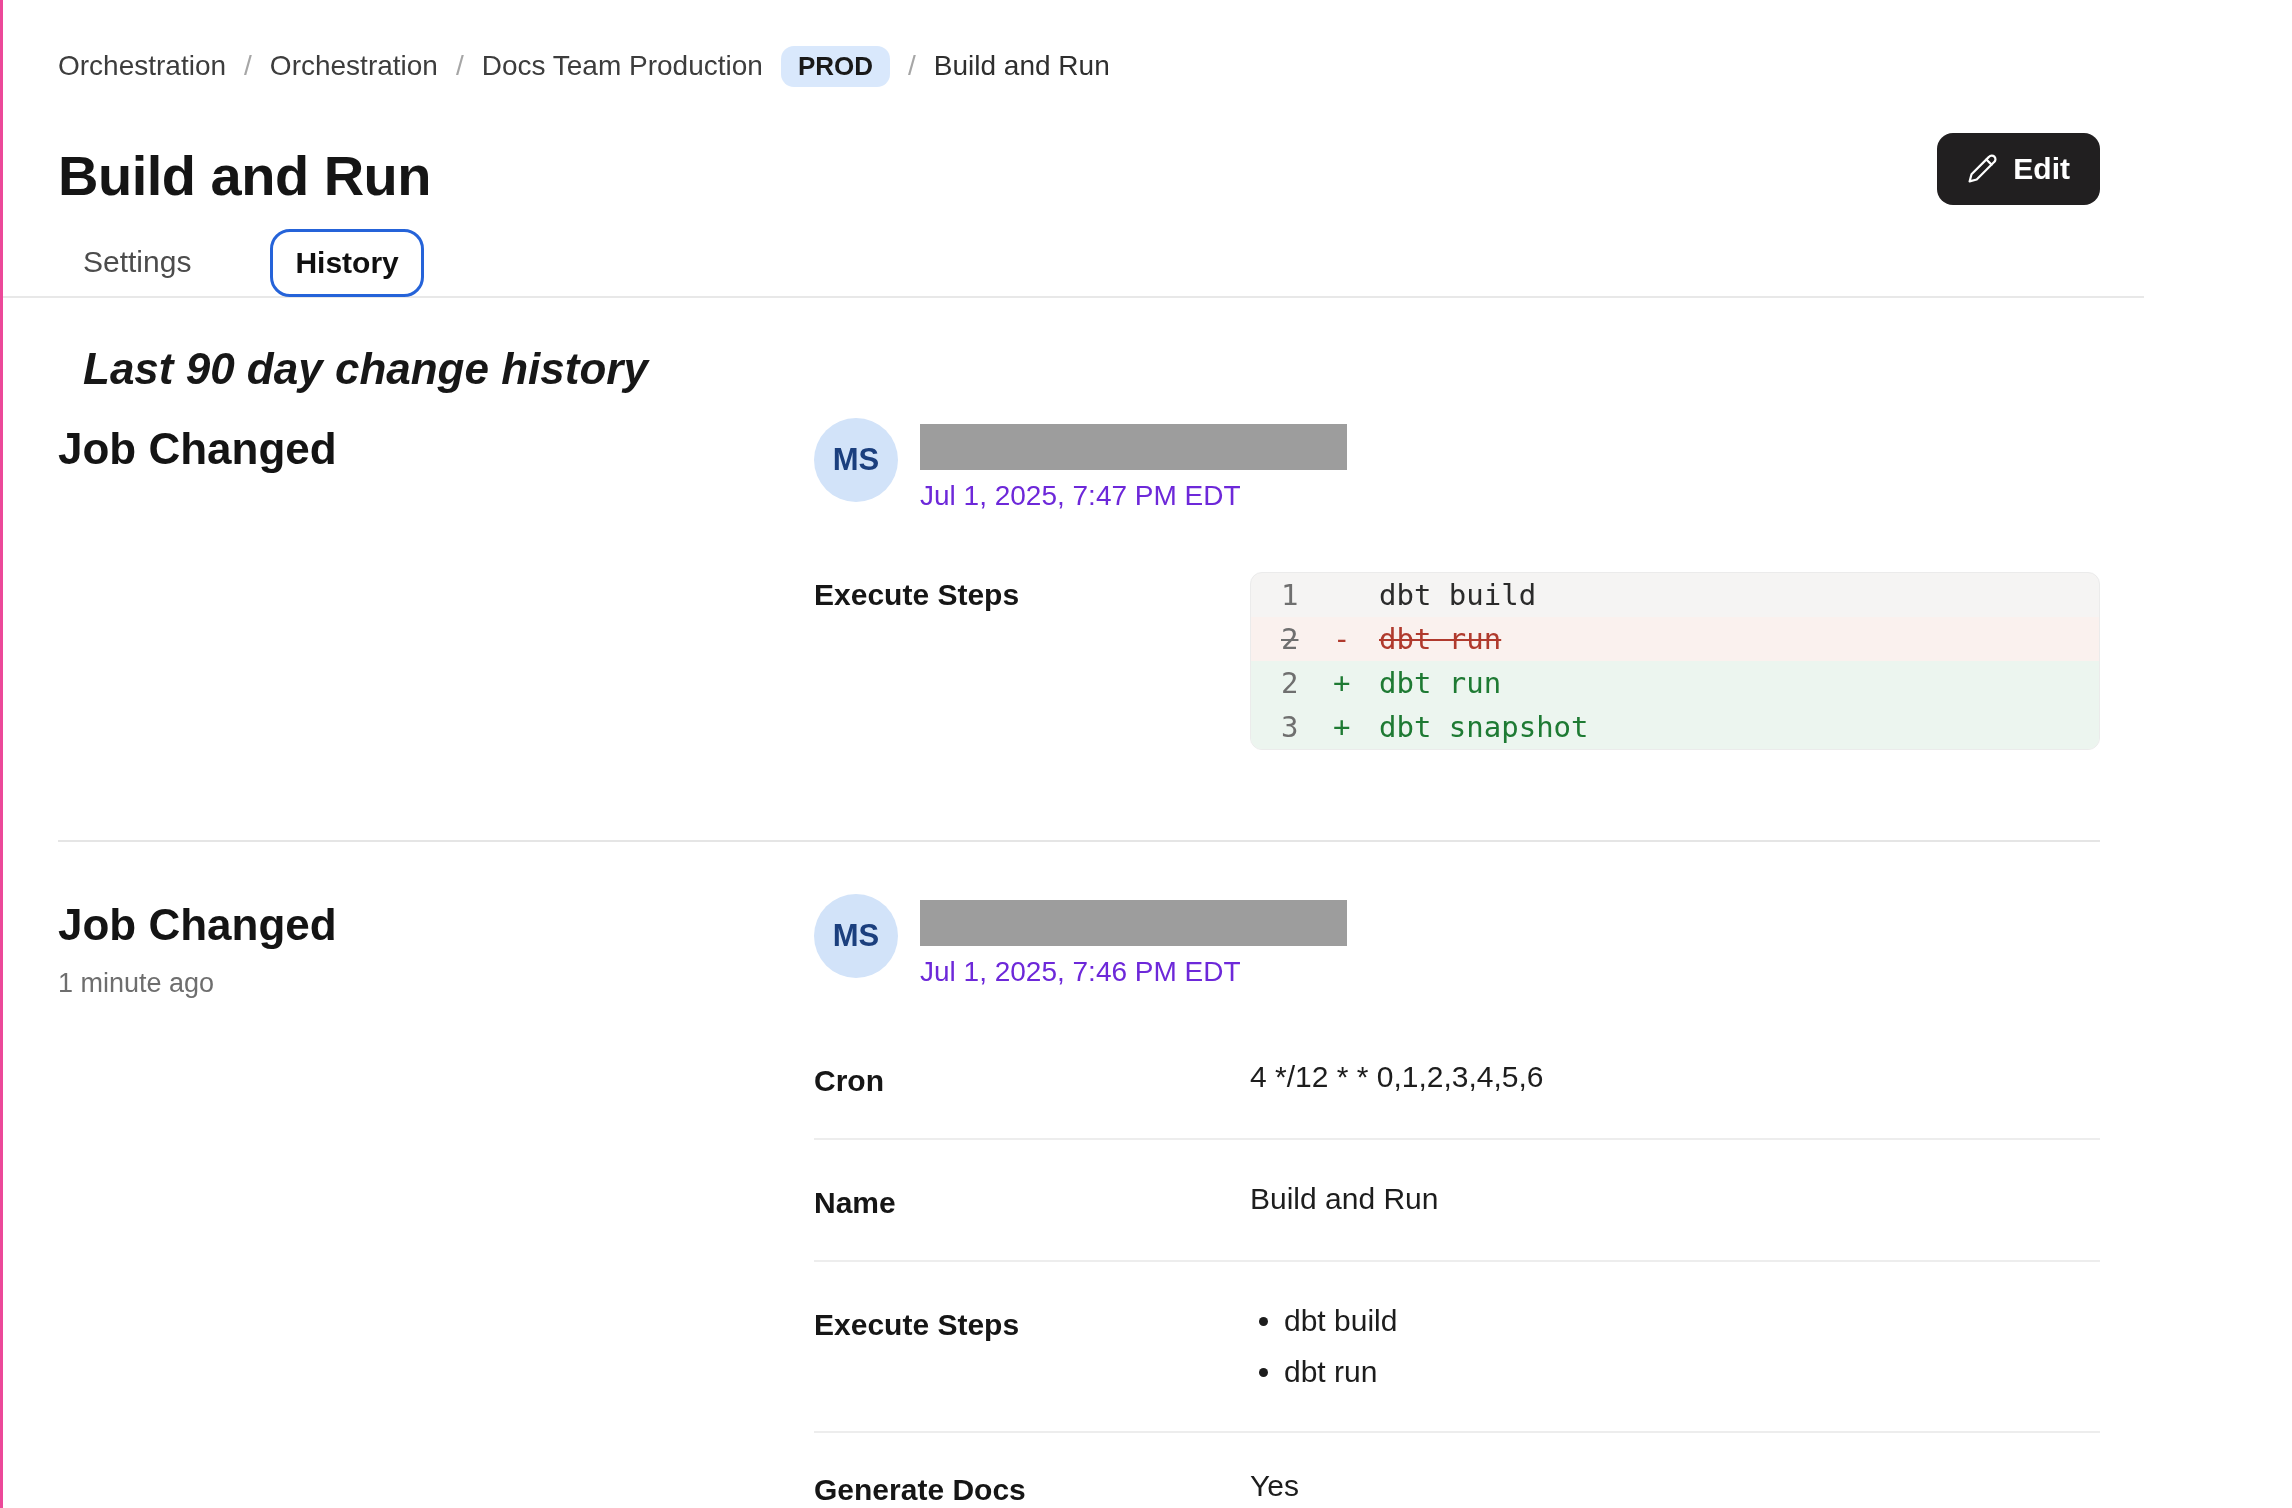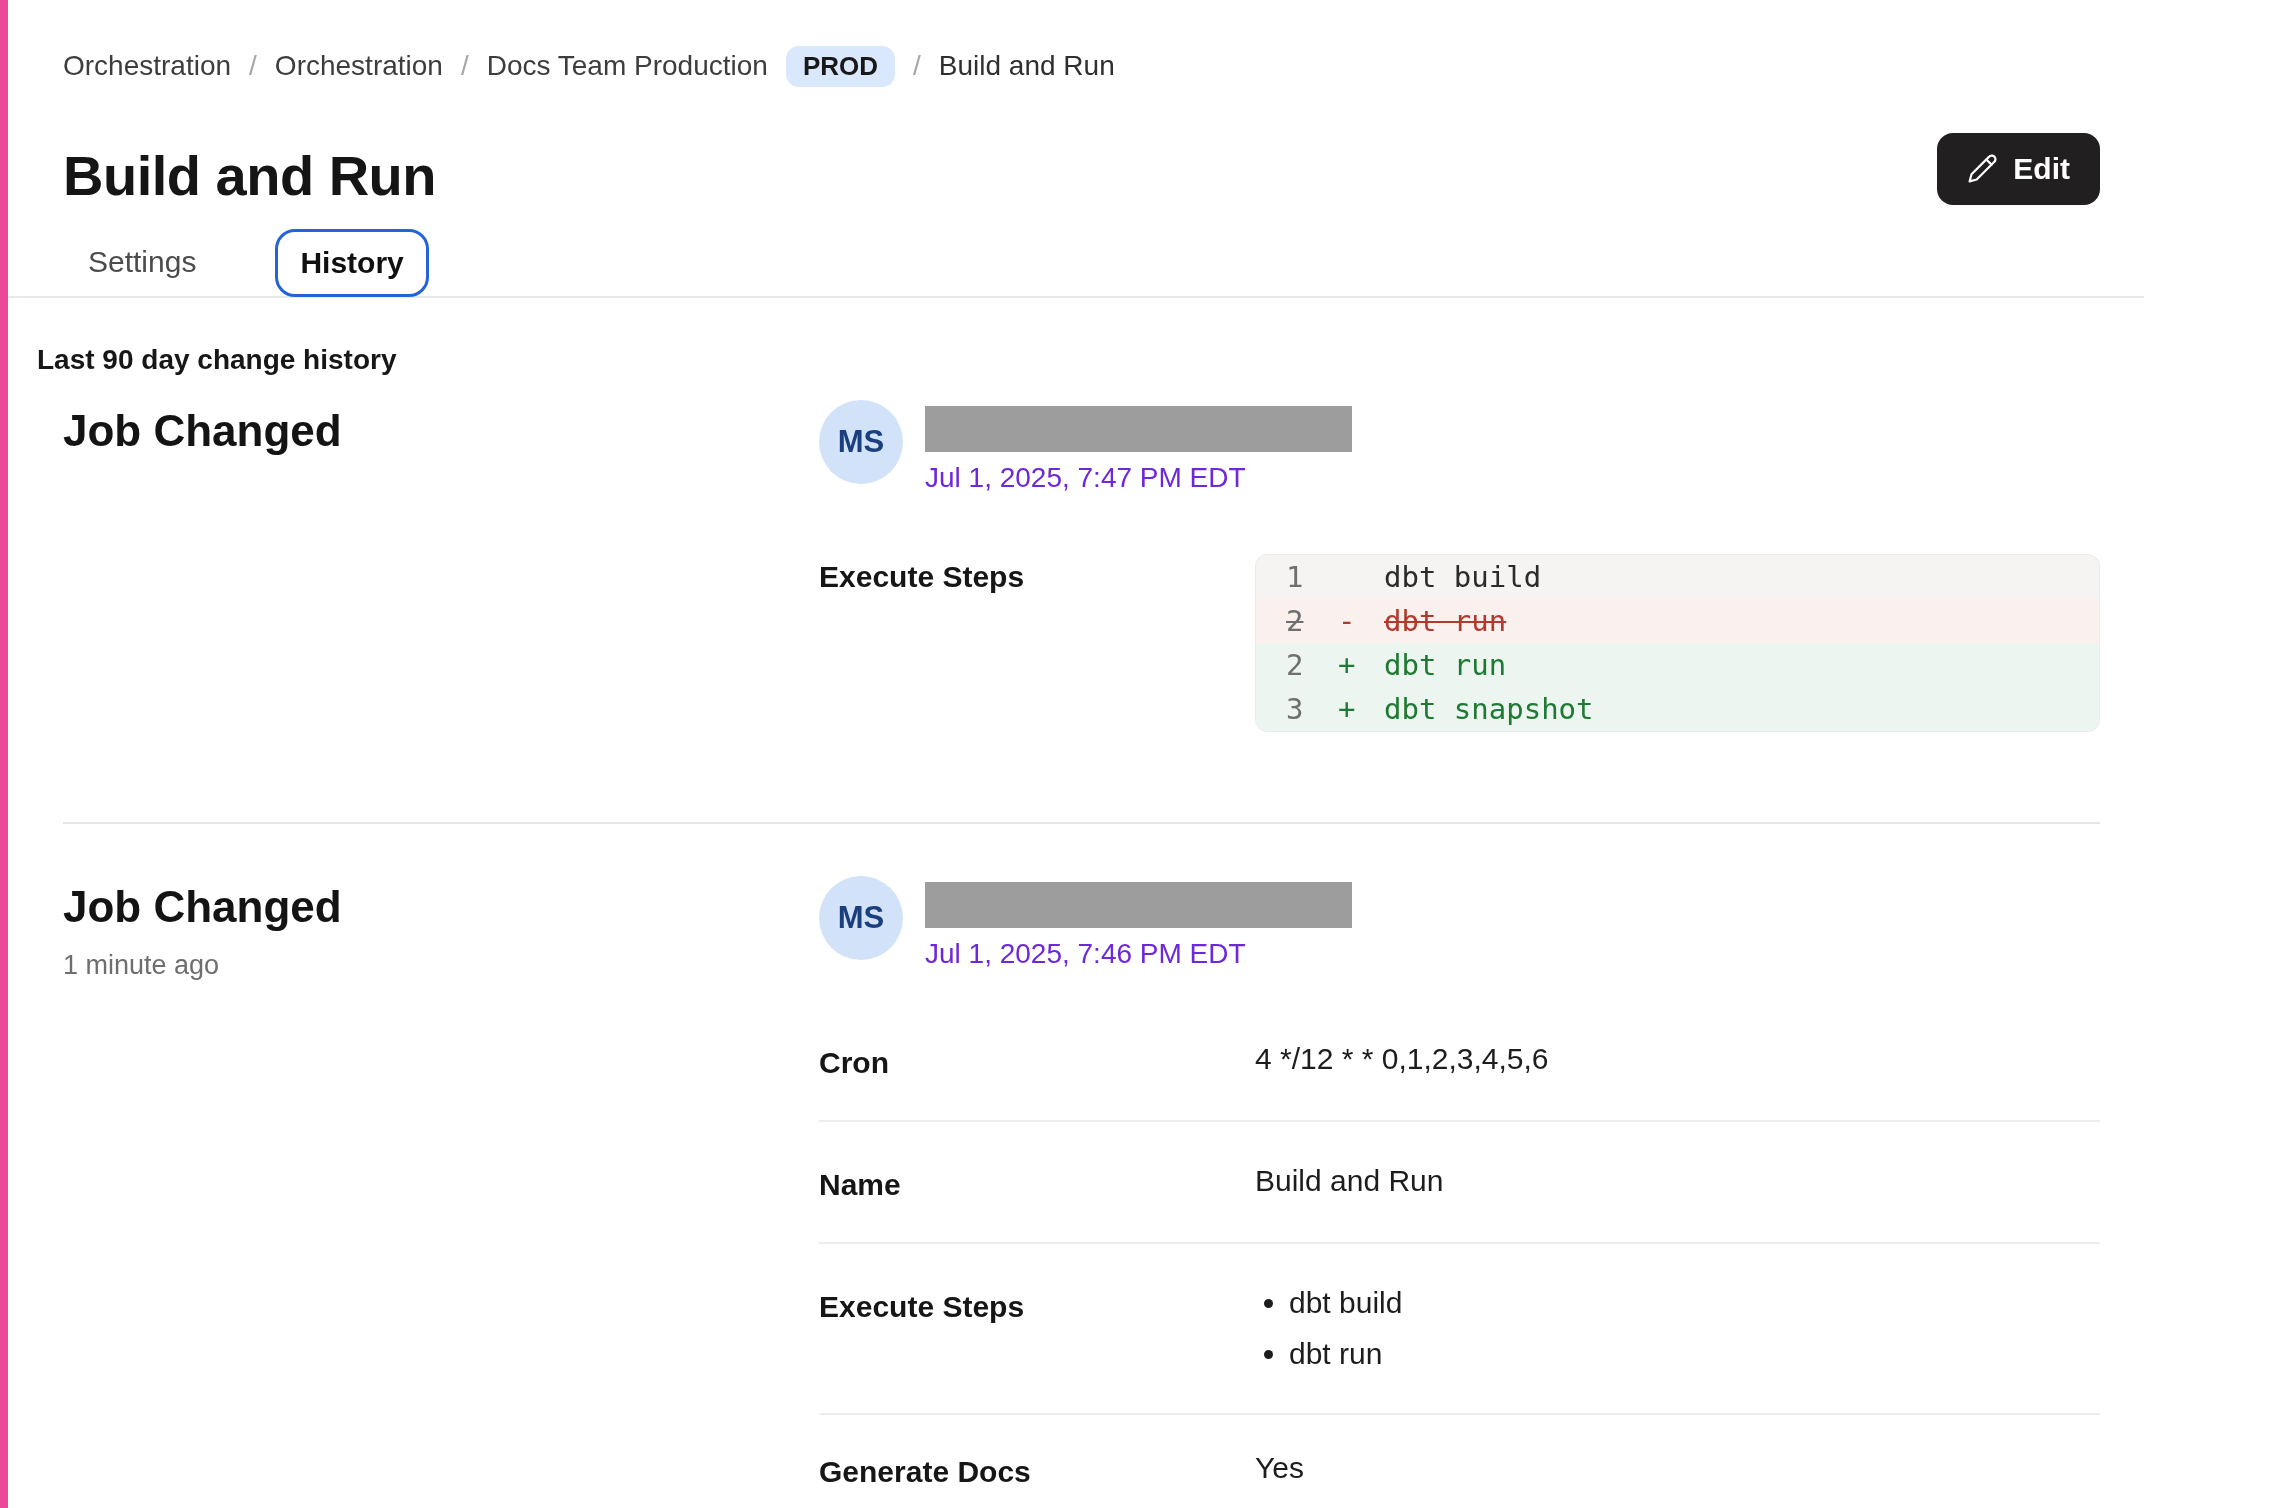--- a/index.html
+++ b/index.html
@@ -4,21 +4,21 @@
 <style>
   * { box-sizing: border-box; margin: 0; padding: 0; }
   html,body { background:#ffffff; }
   body {
     font-family: "Liberation Sans", sans-serif;
     color:#1a1a1a;
     width:2292px; height:1508px;
   }
   .page {
     position:relative; width:2144px; height:1508px;
-    background:#fff; border-left:8px solid #ec4899; overflow:hidden;
+    background:#fff; border-left:3px solid #ec4899; overflow:hidden;
   }
 
   
   .breadcrumb {
     margin:46px 44px 0 55px;
     display:flex; align-items:center; gap:18px;
     font-size:28px; color:#3d3d3d; white-space:nowrap;
   }
   .crumb { color:#3d3d3d; text-decoration:none; cursor:pointer; }
   .sep { color:#a6a6a6; }
@@ -54,21 +54,21 @@
     font-size:30px; color:#4c4c4c; font-weight:500;
     padding:17px 25px; cursor:pointer;
   }
   .tab.active {
     font-weight:600; color:#101010; background:#fff;
     border:3px solid #2563d9; border-radius:20px;
     padding:14px 22px; margin-bottom:-3px;
   }
 
   
-  h2.section-heading { margin:46px 44px 0 29px; font-size:28px; font-weight:700; color:#171717; }
+  h2.section-heading { margin:46px 44px 0 80px; font-size:44px; font-weight:700; color:#171717;font-style:italic; }
 
   
   .entry { display:flex; margin:0 44px 0 55px; }
   .entry.e1 { padding-top:24px; }
   .entry.e2 { padding-top:52px; }
   .entry-left { width:756px; flex:none; }
   .entry-left h3 { font-size:44px; font-weight:700; color:#141414; margin:6px 0 18px; }
   .rel-time { font-size:27px; color:#6e6e6e; }
   .entry-right { flex:1; min-width:0; }
 

